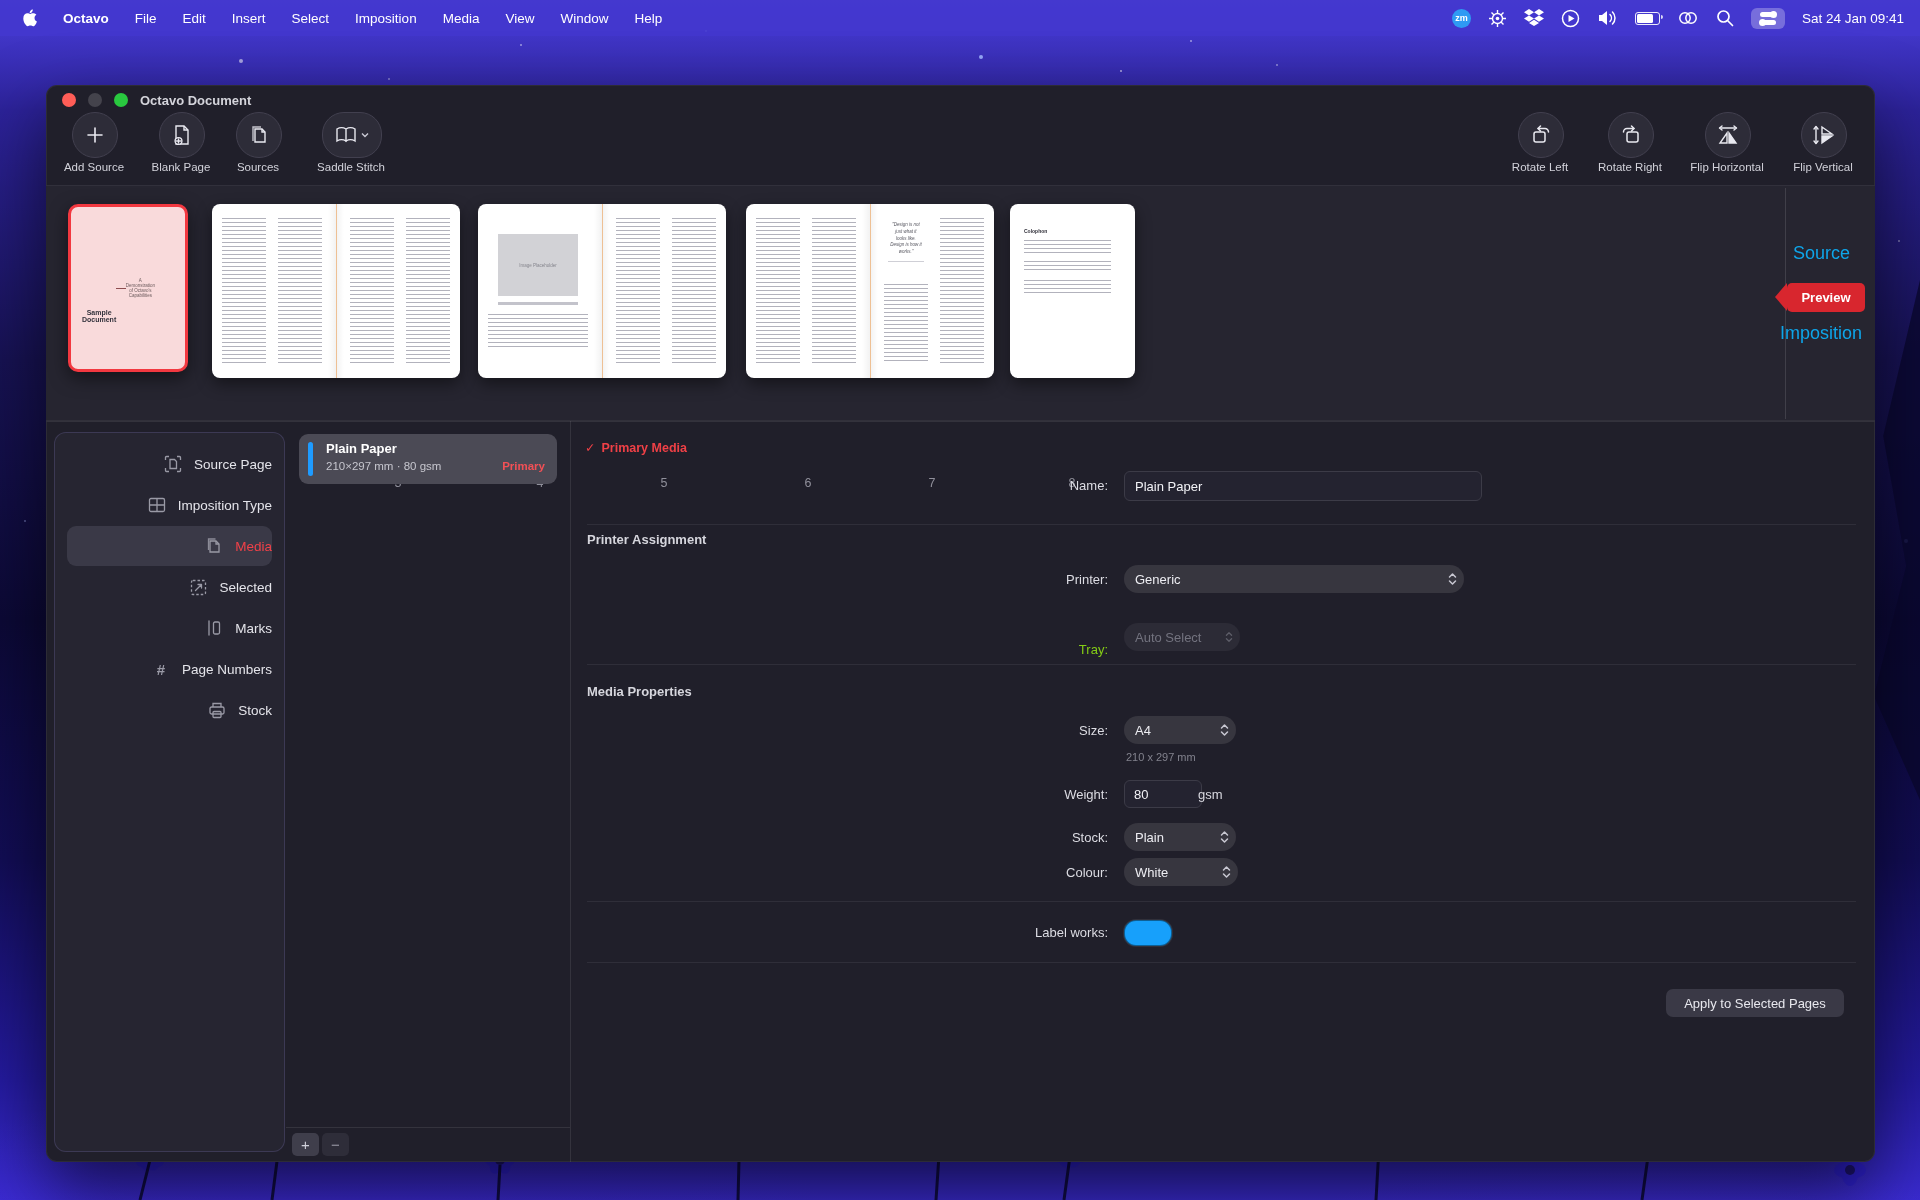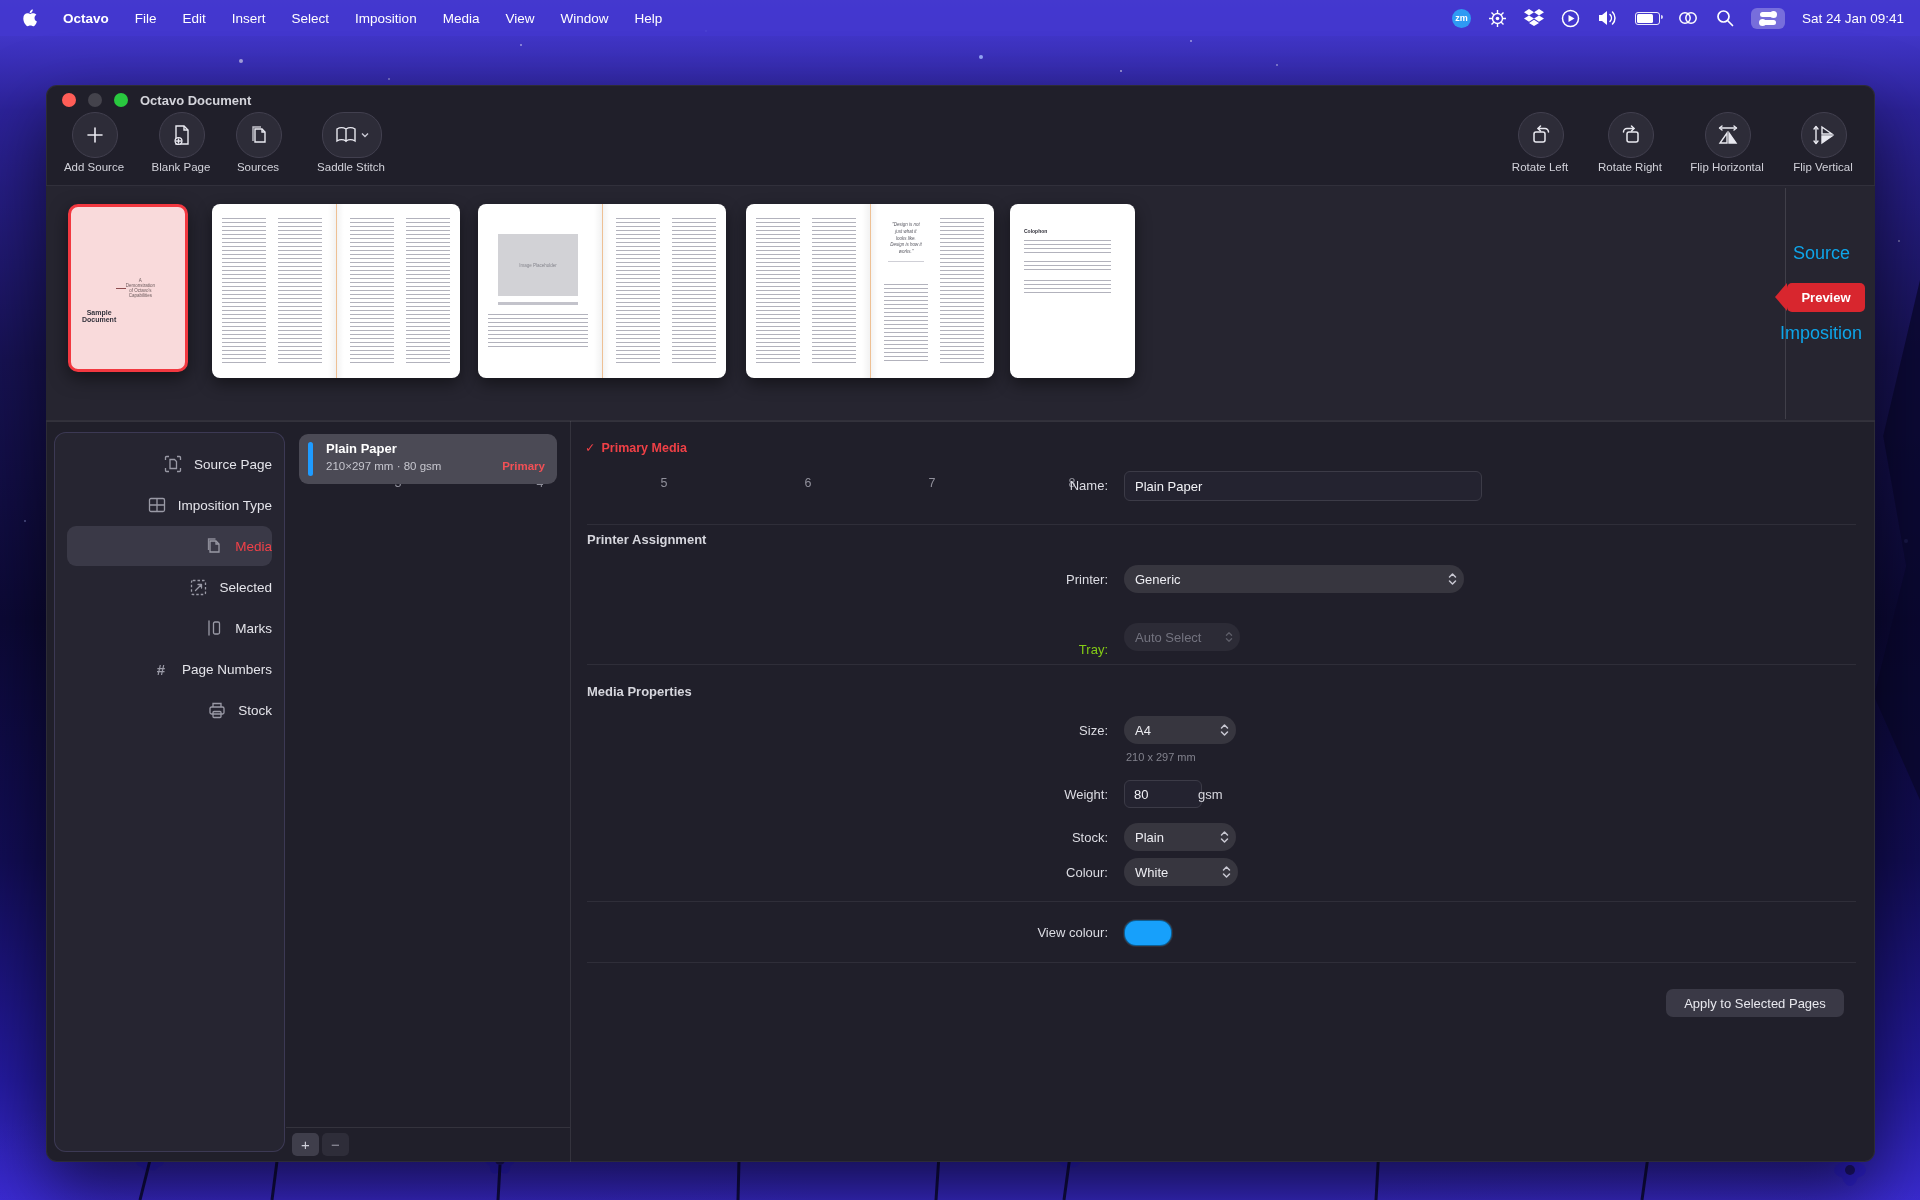--- a/index.html
+++ b/index.html
@@ -572,18 +572,18 @@
   <div class="sel" style="top:773px;width:114px">
     <span>White</span>
     <span class="chev">
         <svg width="9" height="14" viewBox="0 0 9 14" fill="none" stroke="currentColor" stroke-width="1.5" stroke-linecap="round" stroke-linejoin="round">
           <path d="M1.5 5l3-3 3 3M1.5 9l3 3 3-3"></path>
         </svg>
       </span>
   </div>
 
   <div class="hdiv" style="top:816px"></div>
-  <span class="flabel" style="top:840px">View colour:</span>
+  <span class="flabel" style="top:840px">Label works:</span>
   <div class="swatch" style="background: rgb(23, 160, 251);"></div>
   <div class="hdiv" style="top:877px"></div>
 
   <button class="applybtn">Apply to Selected Pages</button>
 </div>
 
 </body></html>

